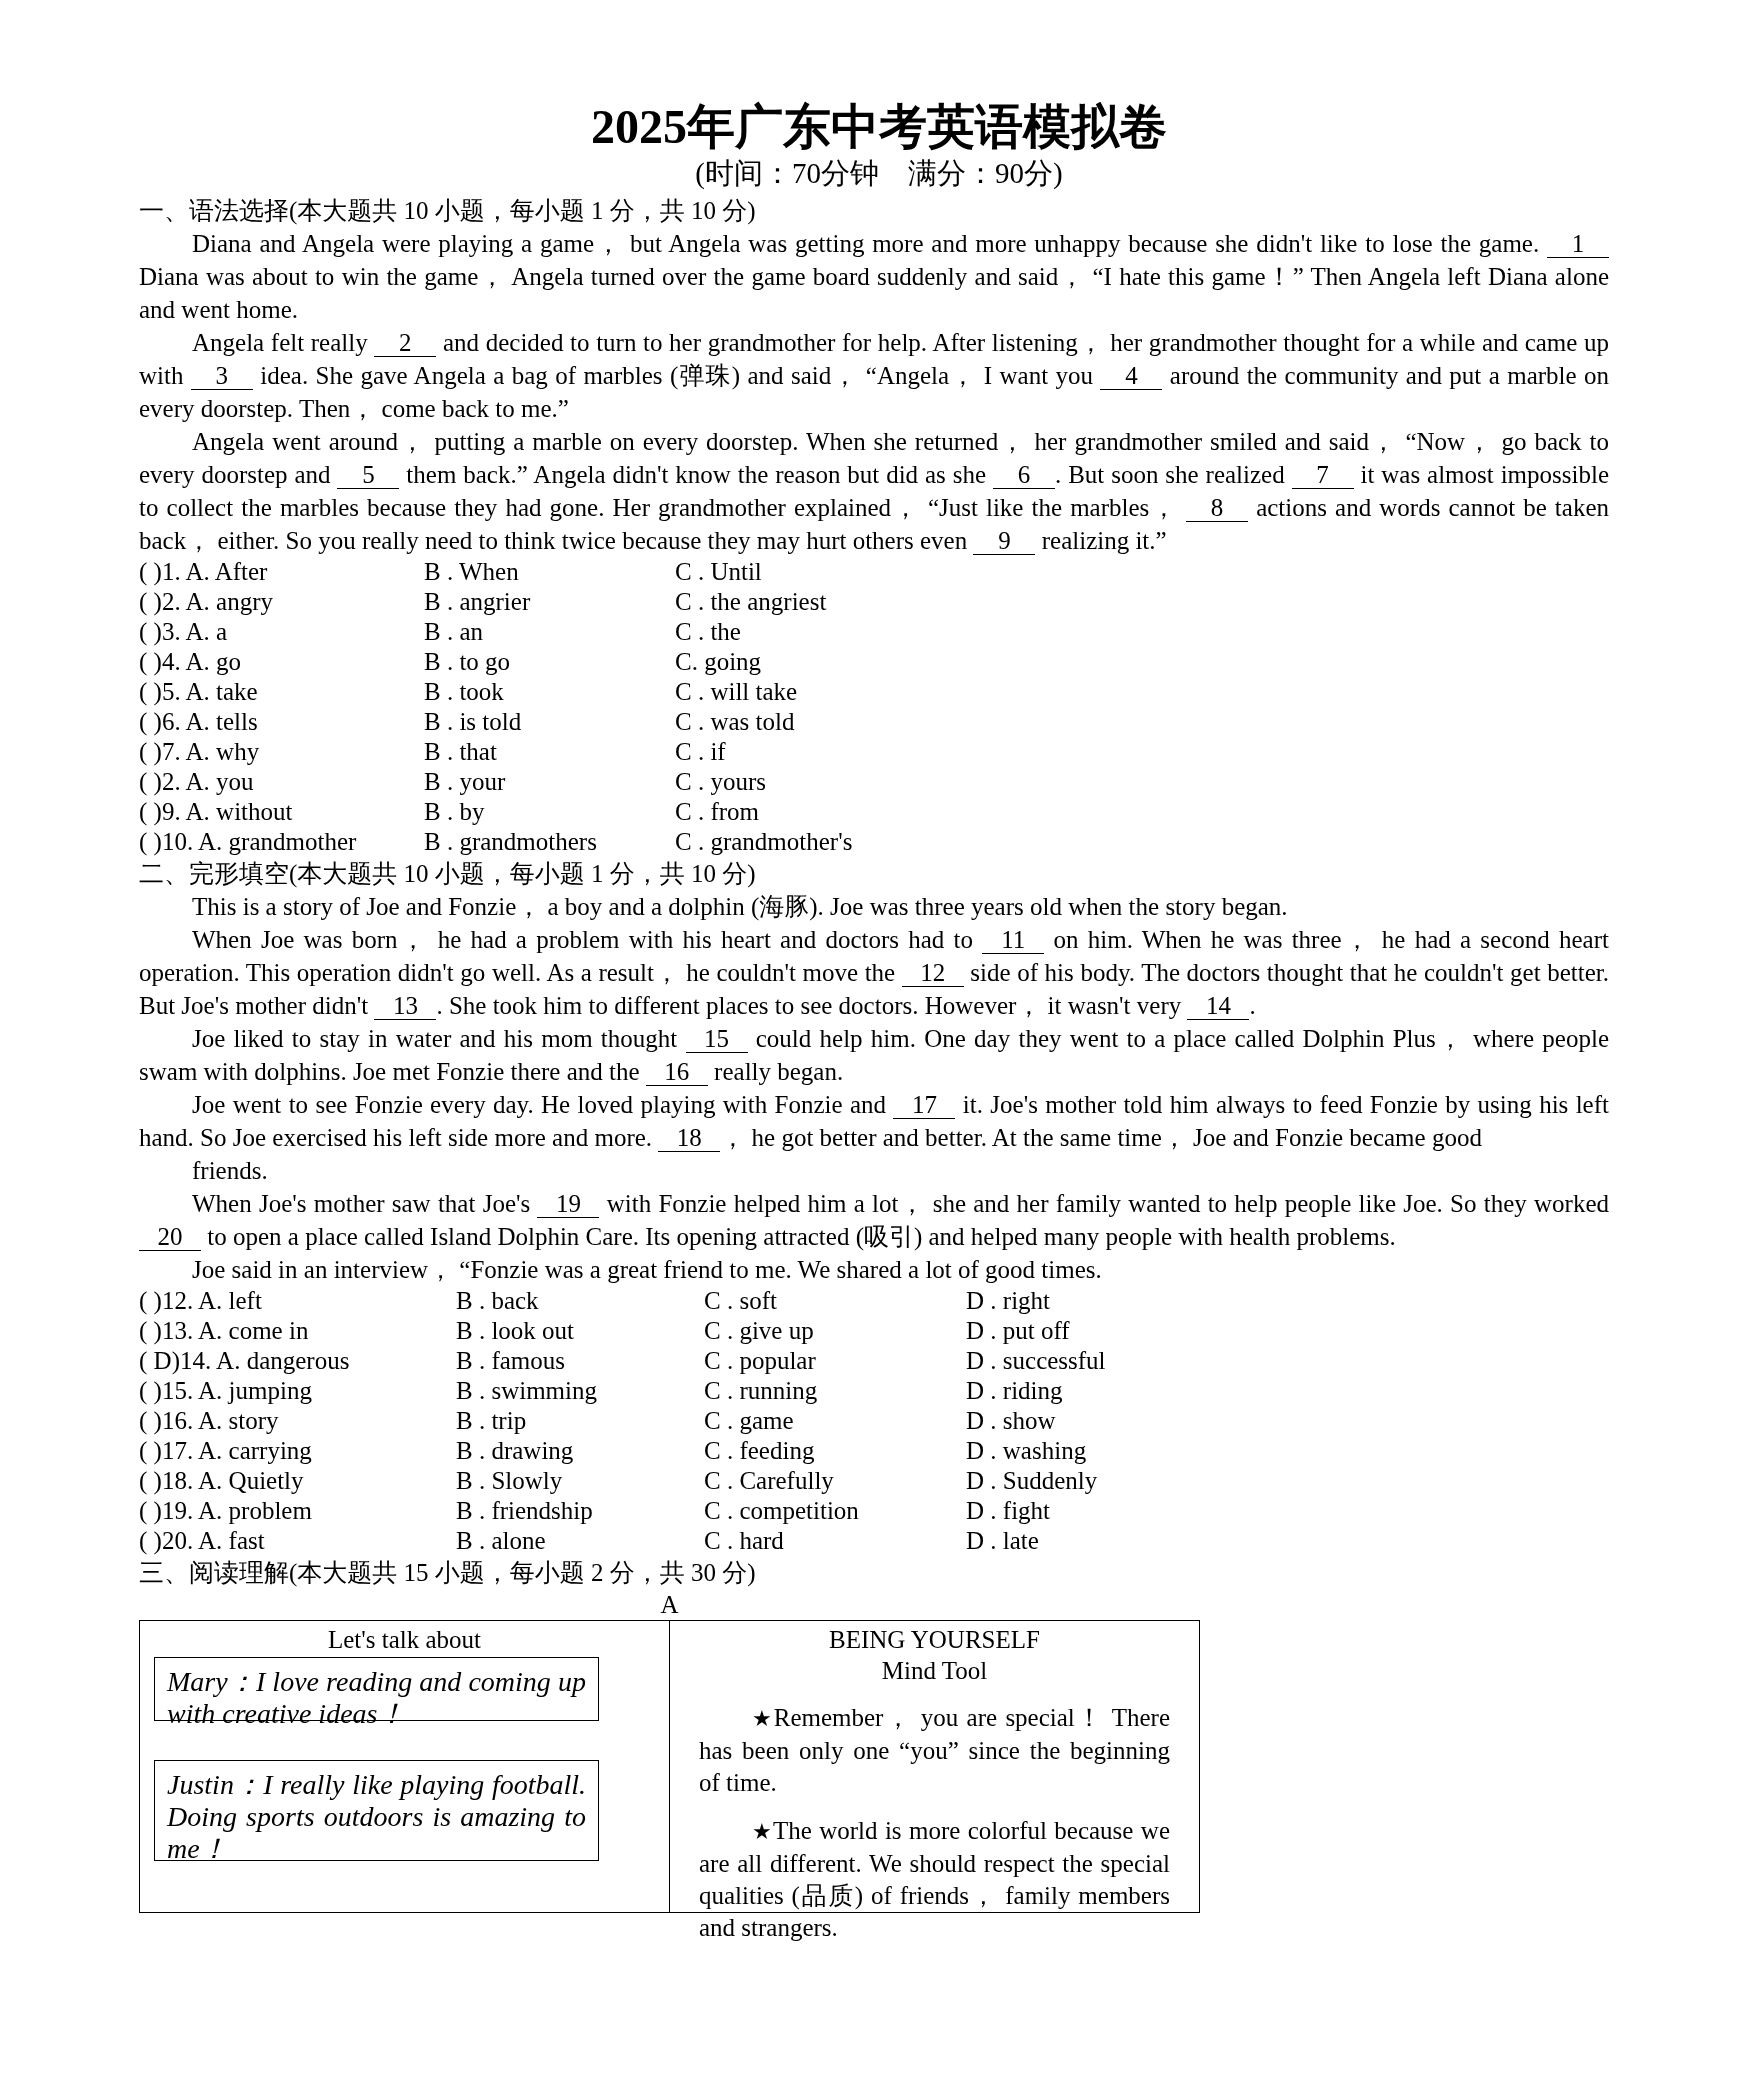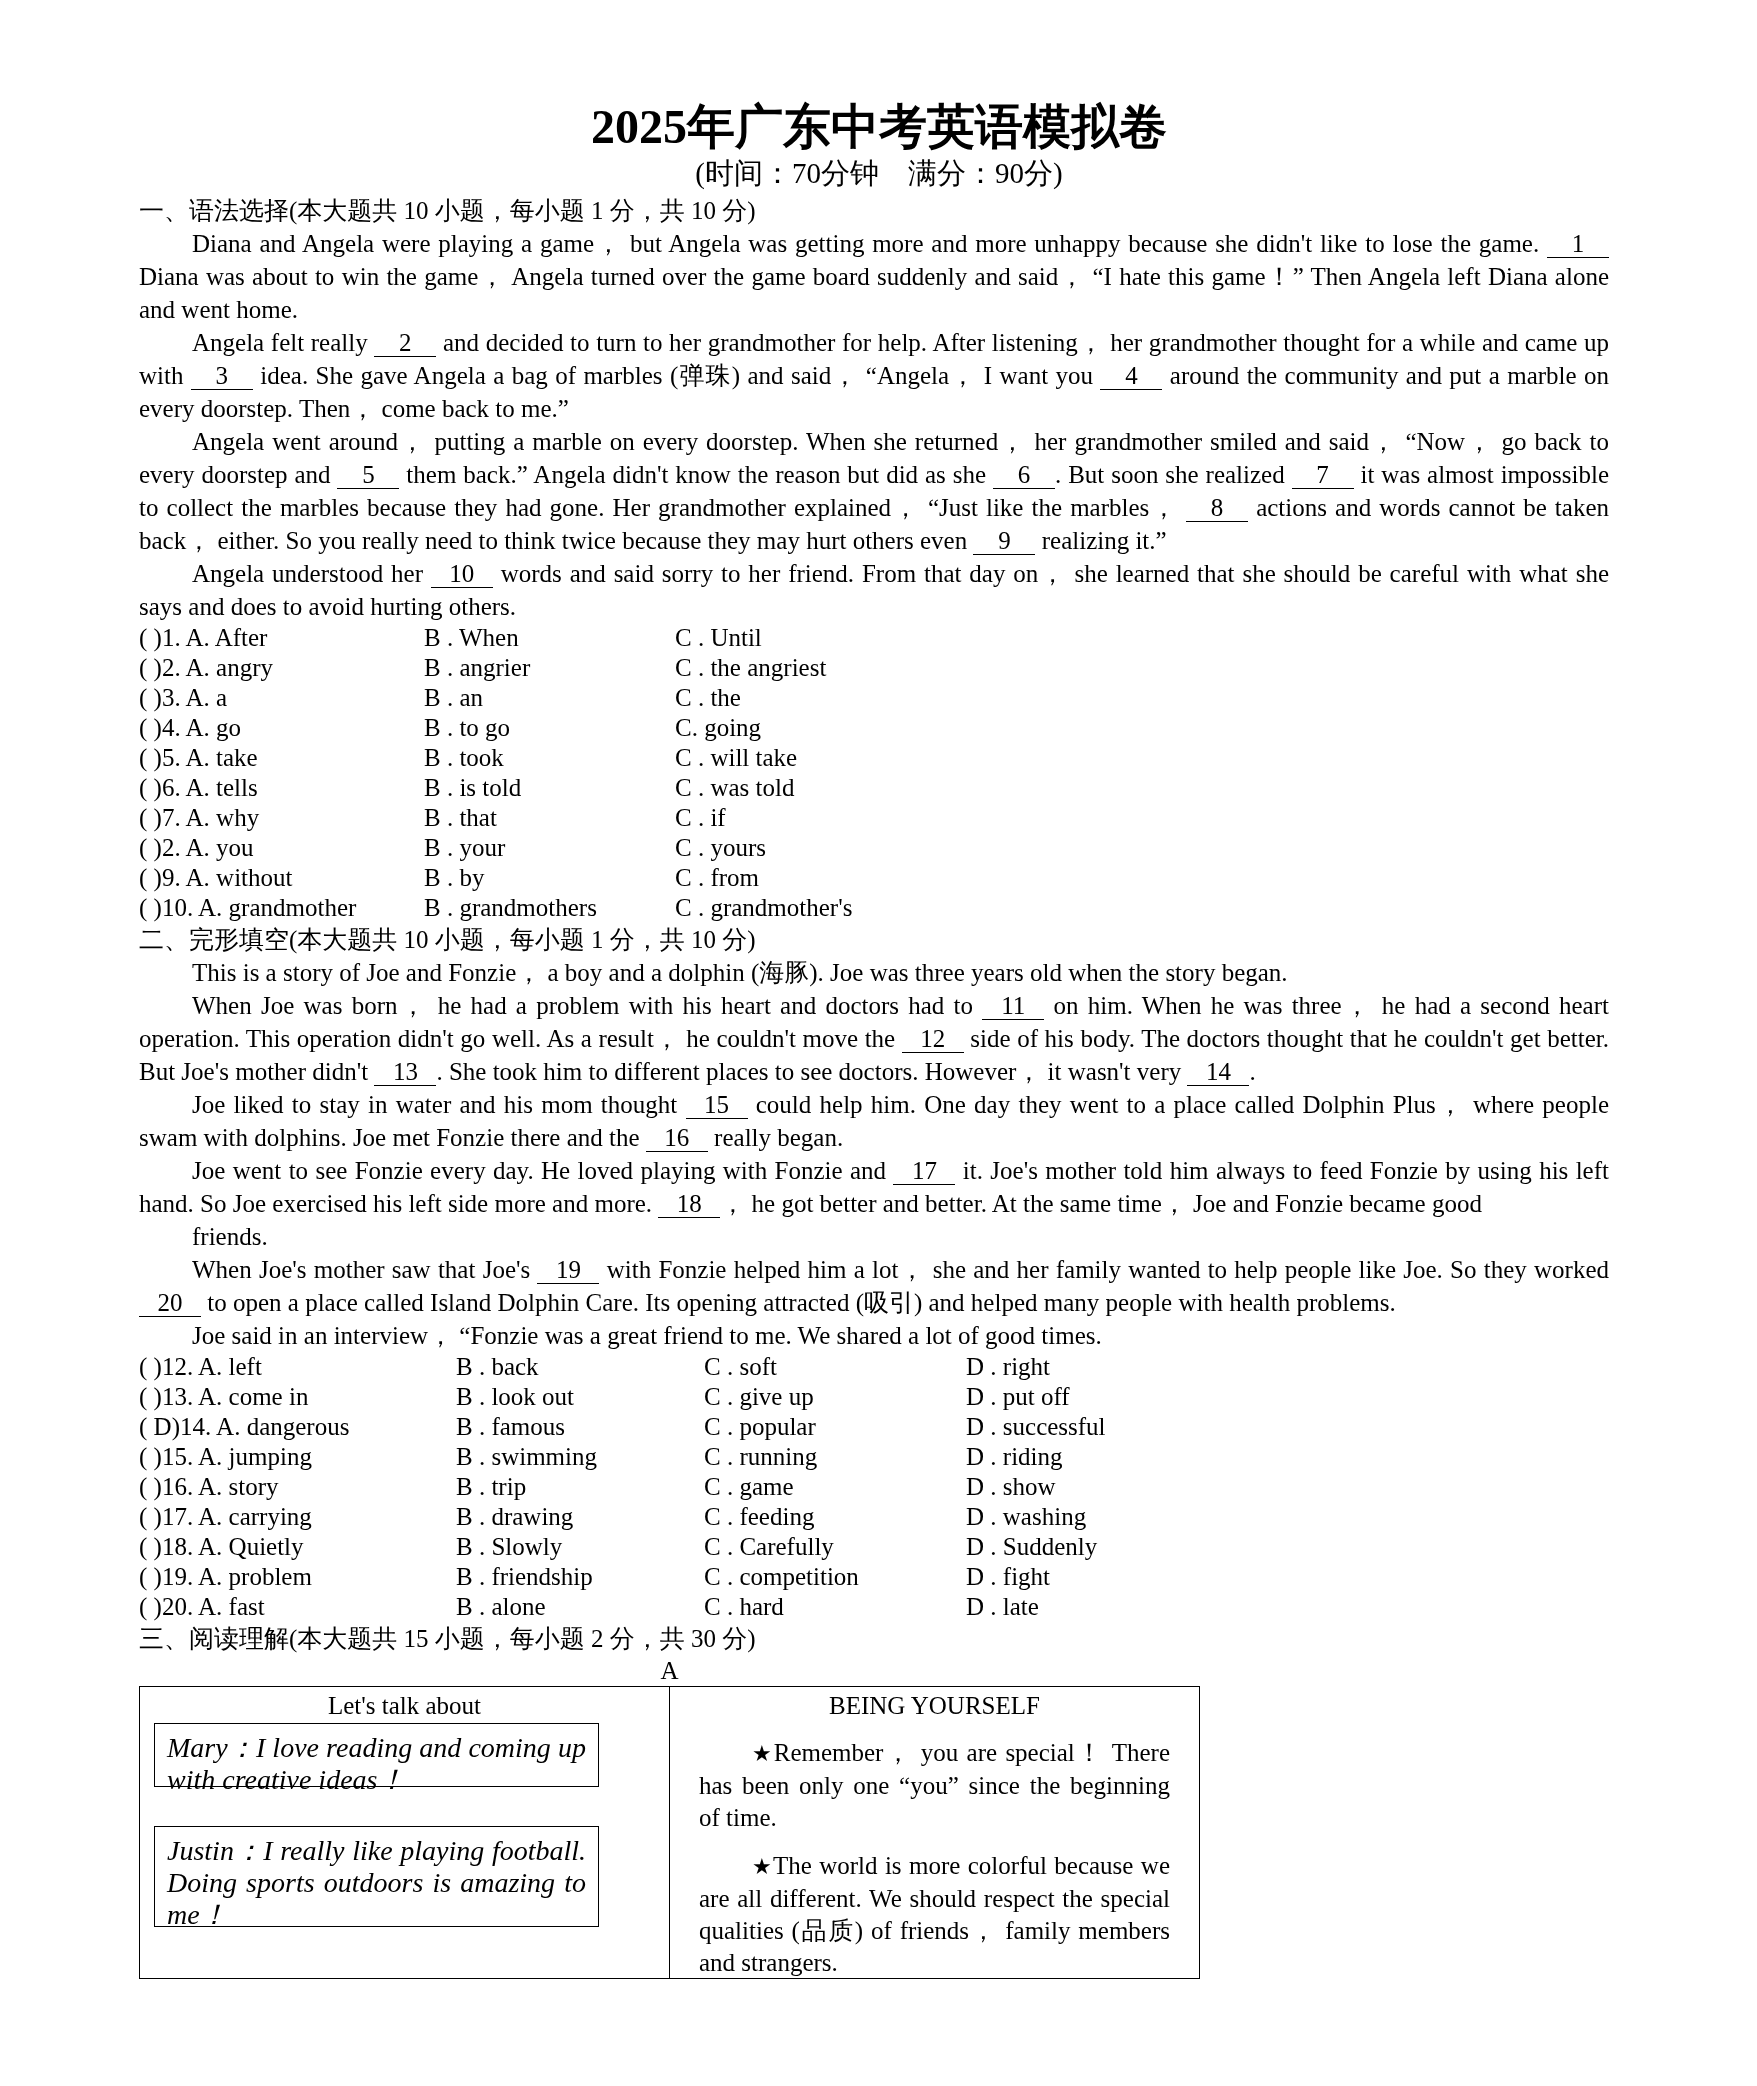--- a/index.html
+++ b/index.html
@@ -41,21 +41,20 @@
   <div class="title">2025年广东中考英语模拟卷</div>
   <div class="subtitle">(时间：70分钟　满分：90分)</div>
 
   <div class="content">
 
     <div class="sec-head">一、语法选择(本大题共 10 小题，每小题 1 分，共 10 分)</div>
     <div id="s1-paras">
         <p class="para"><span>Diana and Angela were playing a game，  but Angela was getting more and more unhappy because she didn't like to lose the game. </span><span class="blank">1</span><span> Diana was about to win the game，  Angela turned over the game board suddenly and said，  “I hate this game！”  Then Angela left Diana alone and went home.</span></p>
         <p class="para"><span>Angela felt really </span><span class="blank">2</span><span> and decided to turn to her grandmother for help. After listening，  her grandmother thought for a while and came up with </span><span class="blank">3</span><span> idea. She gave Angela a bag of marbles (弹珠) and said，  “Angela，  I want you </span><span class="blank">4</span><span> around the community and put a marble on every doorstep. Then，  come back to me.”</span></p>
         <p class="para"><span>Angela went around，  putting a marble on every doorstep. When she returned，  her grandmother smiled and said，  “Now，  go back to every doorstep and </span><span class="blank">5</span><span> them back.”  Angela didn't know the reason but did as she </span><span class="blank">6</span><span>. But soon she realized </span><span class="blank">7</span><span> it was almost impossible to collect the marbles because they had gone. Her grandmother explained，  “Just like the marbles，  </span><span class="blank">8</span><span> actions and words cannot be taken back，  either. So you really need to think twice because they may hurt others even </span><span class="blank">9</span><span> realizing it.”</span></p>
-        <p class="para"><span>Angela understood her </span><span class="blank">10</span><span> words and said sorry to her friend. From that day on，  she learned that she should be careful with what she says and does to avoid hurting others.</span></p>
       </div>
     <div id="s1-questions">
         <div class="opt-row s1">
           <span class="a">( )1. A. After</span>
           <span class="b">B . When</span>
           <span class="c">C . Until</span>
         </div>
         <div class="opt-row s1">
           <span class="a">( )2. A. angry</span>
           <span class="b">B . angrier</span>
@@ -173,19 +172,20 @@
     <div class="sec-head">三、阅读理解(本大题共 15 小题，每小题 2 分，共 30 分)</div>
     <div class="letter-a">A</div>
     <div class="table">
       <div class="col-left">
         <div class="col-title">Let's talk about</div>
         <div class="bubble b1">Mary：I love reading and coming up with creative ideas！</div>
         <div class="bubble b2">Justin：I really like playing football. Doing sports outdoors is amazing to me！</div>
       </div>
       <div class="col-right">
         <div class="rt-title">BEING YOURSELF</div>
+        <div class="rt-sub">Mind Tool</div>
         <p class="rt-para"><span class="star">★</span><span>Remember，  you are special！  There has been only one “you” since the beginning of time.</span></p>
         <p class="rt-para"><span class="star">★</span><span>The world is more colorful because we are all different. We should respect the special qualities (品质) of friends，  family members and strangers.</span></p>
       </div>
     </div>
   </div>
 </div>
 
 
 </body></html>

